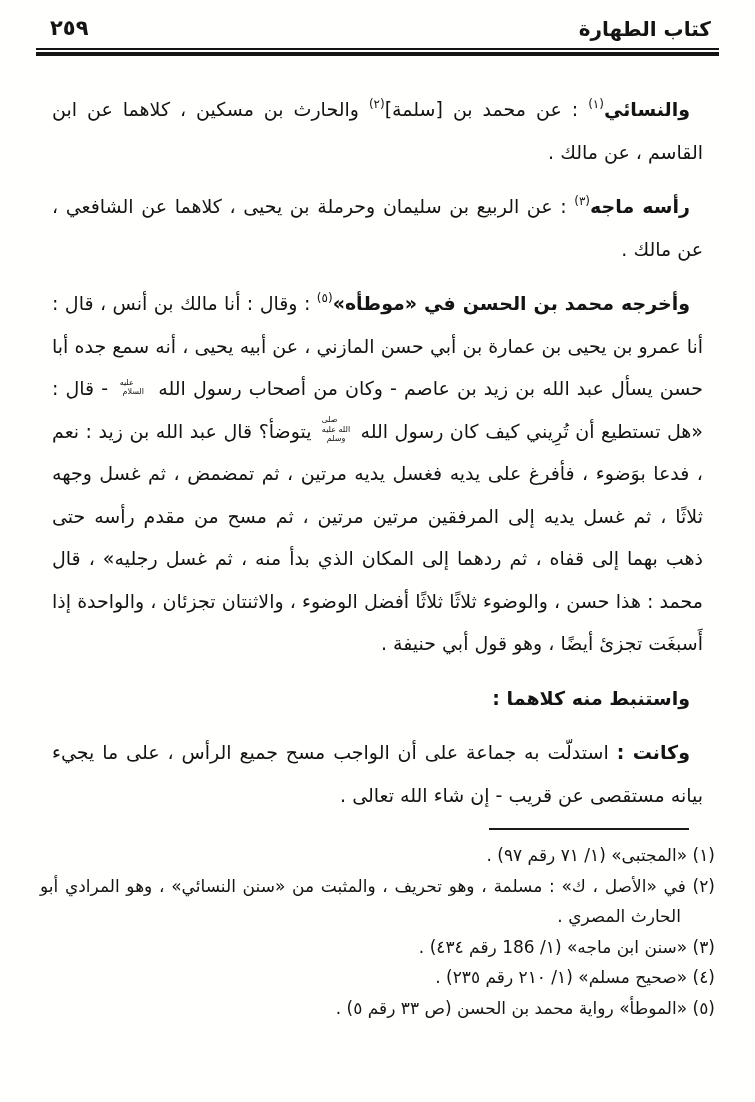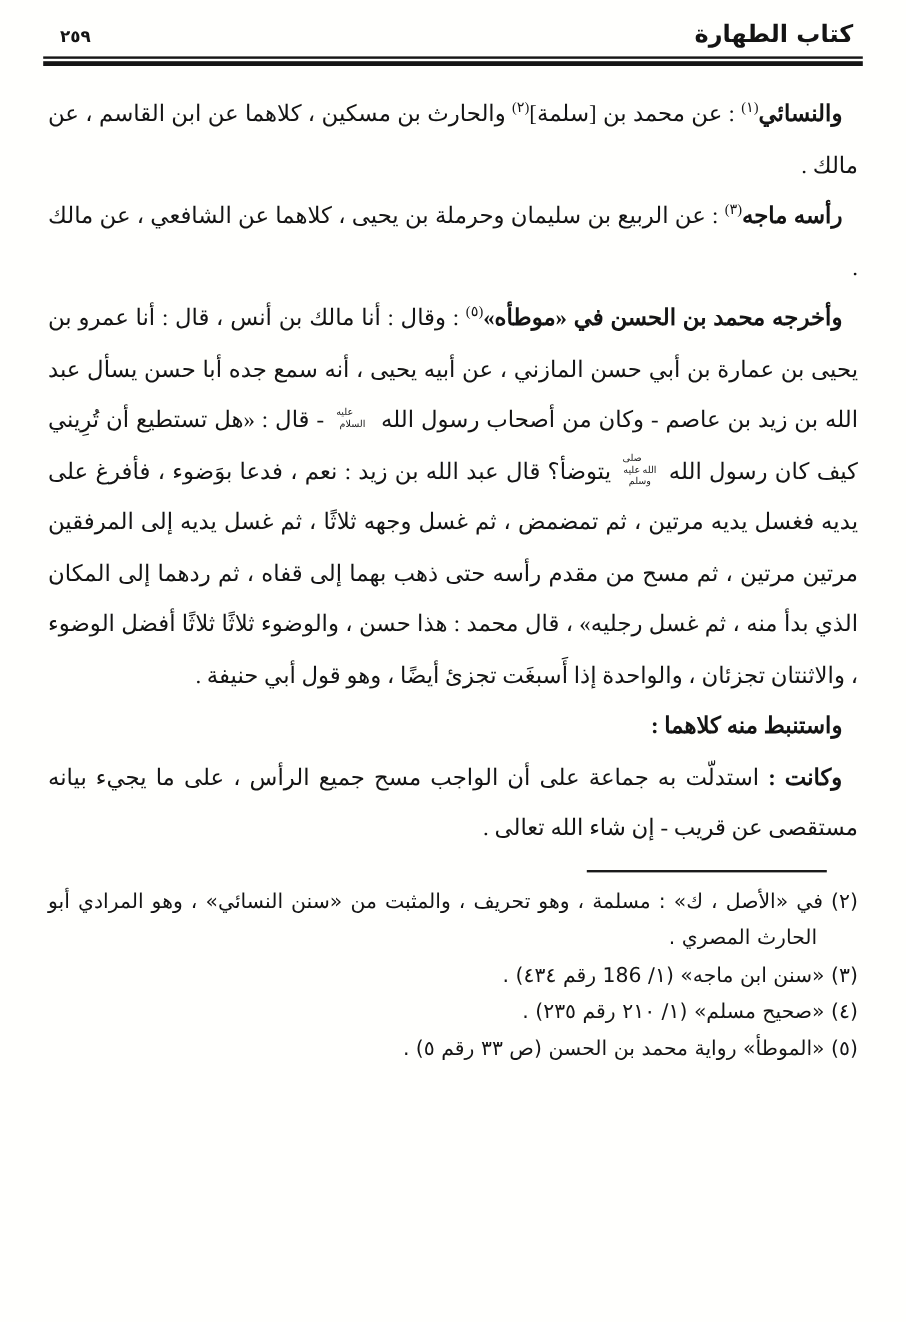--- a/index.html
+++ b/index.html
@@ -23,40 +23,39 @@
     align-items: flex-end;
     padding: 16px 44px 0 50px;
   }
   .chapter-title {
     font-weight: 700;
     font-size: 20px;
     line-height: 1.2;
   }
   .page-number {
     font-weight: 700;
-    font-size: 14px;
+    font-size: 21px;
     line-height: 1.2;
     text-align: right;
   }
   .header-rule {
     margin: 7px 36px 0 36px;
     border-top: 2px solid #151515;
     border-bottom: 4px solid #151515;
     height: 2px;
   }
   .body-text {
     padding: 20px 40px 0 40px;
     font-size: 19px;
     line-height: 42.5px;
     text-align: justify;
   }
   p.para {
-    margin: 0;
+    margin: 12px;
     text-indent: 13px; 
-    font-family: Liberation Serif, serif;
   }
   .b { font-weight: 700; }
   .n { font-weight: 400; }
   .sup {
     font-size: 12px;
     vertical-align: 8px;
     line-height: 0;
   }
   .hon {
     display: inline-block;
@@ -101,18 +100,19 @@
     <p class="para"><span class="b">والنسائي</span><span class="sup">(١)</span><span class="n"> : عن محمد بن [سلمة]</span><span class="sup">(٢)</span><span class="n"> والحارث بن مسكين ، كلاهما عن ابن القاسم ، عن مالك .</span></p>
     <p class="para"><span class="b">رأسه ماجه</span><span class="sup">(٣)</span><span class="n"> : عن الربيع بن سليمان وحرملة بن يحيى ، كلاهما عن الشافعي ، عن مالك .</span></p>
     <p class="para"><span class="b">وأخرجه محمد بن الحسن في «موطأه»</span><span class="sup">(٥)</span><span class="n"> : وقال : أنا مالك بن أنس ، قال : أنا عمرو بن يحيى بن عمارة بن أبي حسن المازني ، عن أبيه يحيى ، أنه سمع جده أبا حسن يسأل عبد الله بن زيد بن عاصم - وكان من أصحاب رسول الله </span><span class="hon">عليه السلام</span><span class="n"> - قال : «هل تستطيع أن تُرِيني كيف كان رسول الله </span><span class="hon">صلى الله عليه وسلم</span><span class="n"> يتوضأ؟ قال عبد الله بن زيد : نعم ، فدعا بوَضوء ، فأفرغ على يديه فغسل يديه مرتين ، ثم تمضمض ، ثم غسل وجهه ثلاثًا ، ثم غسل يديه إلى المرفقين مرتين مرتين ، ثم مسح من مقدم رأسه حتى ذهب بهما إلى قفاه ، ثم ردهما إلى المكان الذي بدأ منه ، ثم غسل رجليه» ، قال محمد : هذا حسن ، والوضوء ثلاثًا ثلاثًا أفضل الوضوء ، والاثنتان تجزئان ، والواحدة إذا أَسبغَت تجزئ أيضًا ، وهو قول أبي حنيفة .</span></p>
     <p class="para"><span class="b">واستنبط منه كلاهما :</span></p>
     <p class="para"><span class="b">وكانت :</span><span class="n"> استدلّت به جماعة على أن الواجب مسح جميع الرأس ، على ما يجيء بيانه مستقصى عن قريب - إن شاء الله تعالى .</span></p>
   </div>
 
 <div class="footnotes-block">
   <div class="footnotes-separator"></div>
   <div id="footnotes-list">
+      <div class="footnote"><span class="fmark">(١)</span> <span>«المجتبى» (١/ ٧١ رقم ٩٧) .</span></div>
       <div class="footnote"><span class="fmark">(٢)</span> <span>في «الأصل ، ك» : مسلمة ، وهو تحريف ، والمثبت من «سنن النسائي» ، وهو المرادي أبو الحارث المصري .</span></div>
       <div class="footnote"><span class="fmark">(٣)</span> <span>«سنن ابن ماجه» (١/ 186 رقم ٤٣٤) .</span></div>
       <div class="footnote"><span class="fmark">(٤)</span> <span>«صحيح مسلم» (١/ ٢١٠ رقم ٢٣٥) .</span></div>
       <div class="footnote"><span class="fmark">(٥)</span> <span>«الموطأ» رواية محمد بن الحسن (ص ٣٣ رقم ٥) .</span></div>
     </div>
 </div>
 
 </body></html>

